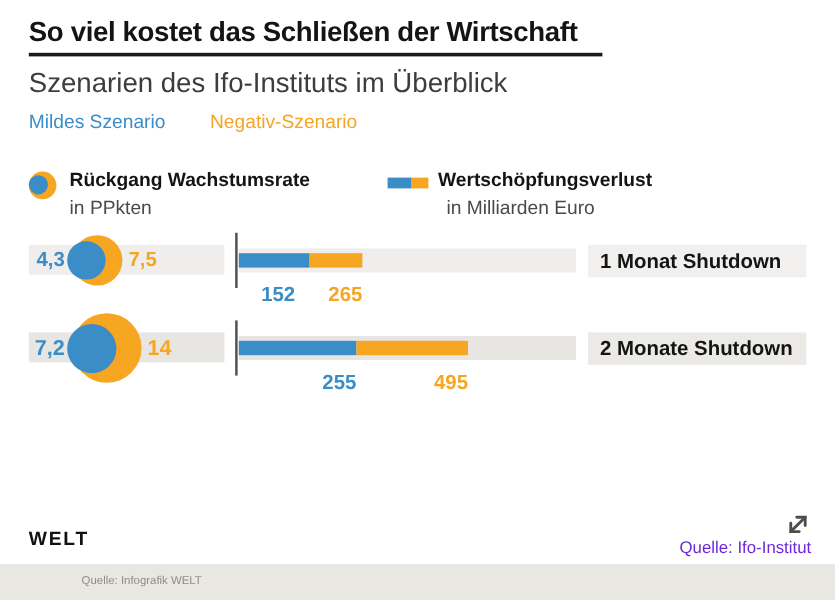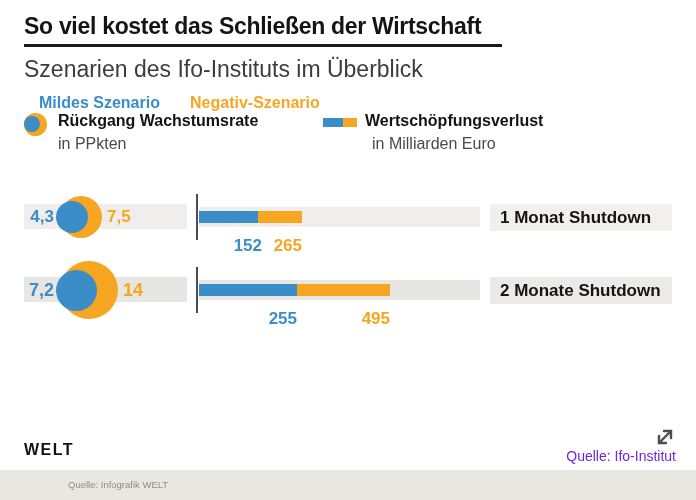--- a/index.html
+++ b/index.html
@@ -1,24 +1,24 @@
 <!DOCTYPE html>
 <html style="--mild: #3b8dc8; --neg: #f6a621;"><head>
 <meta charset="utf-8">
 <style>
   html,body{margin:0;padding:0;background:#fff;}
   .stage{position:relative;width:696px;height:500px;background:#fff;overflow:hidden;
          font-family:"Liberation Sans","DejaVu Sans",sans-serif;}
   .title{position:absolute;left:24px;top:13px;font-size:23px;font-weight:700;color:#141414;letter-spacing:-0.3px;}
   .title-rule{position:absolute;left:24px;top:44px;width:478px;height:3px;background:#1a1a1a;}
   .subtitle{position:absolute;left:24px;top:56px;font-size:23px;color:#3d3d3d;}
-  .scen-legend{position:absolute;left:39px;top:94px;font-size:16px;font-weight:700;}
+  .scen-legend{position:absolute;left:24px;top:94px;font-size:16px;font-weight:400;}
   .scen-mild{color:var(--mild);} 
   .scen-neg{position:absolute;left:151px;top:0;color:var(--neg);white-space:nowrap;}
-  .metric-legend{position:absolute;top:106px;left:0;width:696px;height:58px;}
+  .metric-legend{position:absolute;top:136px;left:0;width:696px;height:58px;}
   .mleg-circles{position:absolute;left:24px;top:6px;width:34px;height:26px;}
   .mleg-circ-neg{position:absolute;left:0;top:1px;width:23px;height:23px;border-radius:50%;background:var(--neg);}
   .mleg-circ-mild{position:absolute;left:0;top:4px;width:16px;height:16px;border-radius:50%;background:var(--mild);}
   .mleg-label{position:absolute;top:6px;font-size:16px;font-weight:700;color:#141414;white-space:nowrap;}
   .mleg-unit{position:absolute;top:29px;font-size:16px;color:#4a4a4a;white-space:nowrap;}
   .mleg-bars{position:absolute;left:323px;top:12px;height:9px;}
   .mleg-bar-mild{position:absolute;left:0;top:0;width:20px;height:9px;background:var(--mild);}
   .mleg-bar-neg{position:absolute;left:20px;top:0;width:14px;height:9px;background:var(--neg);}
   .data-row{position:absolute;left:0;width:696px;height:78px;}
   .r0{top:180px;} .r1{top:253px;} .r2{top:336px;}
@@ -81,21 +81,21 @@
   <div class="data-row r0" data-row="0">
     <div class="left-band"></div>
     <div class="growth-val growth-mild-val">4,3</div>
     <div class="circle circle-neg" style="left: 60px; top: 16px; width: 42px; height: 42px;"></div>
     <div class="circle circle-mild" style="left: 56px; top: 21px; width: 32px; height: 32px;"></div>
     <div class="growth-val growth-neg-val" style="left: 107px;">7,5</div>
     <div class="axis-line"></div>
     <div class="bar-band"></div>
     <div class="bar bar-mild" style="width: 59px;"></div>
     <div class="bar bar-neg" style="left: 258px; width: 44px;"></div>
-    <div class="bar-val loss-mild-val" style="left: 192px;">152</div>
+    <div class="bar-val loss-mild-val" style="left: 176px;">152</div>
     <div class="bar-val loss-neg-val" style="left: 232px;">265</div>
     <div class="row-label">1 Monat Shutdown</div>
   </div>
 
   <div class="data-row r1" data-row="1">
     <div class="left-band"></div>
     <div class="growth-val growth-mild-val">7,2</div>
     <div class="circle circle-neg" style="left: 60px; top: 8px; width: 58px; height: 58px;"></div>
     <div class="circle circle-mild" style="left: 56px; top: 16.5px; width: 41px; height: 41px;"></div>
     <div class="growth-val growth-neg-val" style="left: 123px;">14</div>

